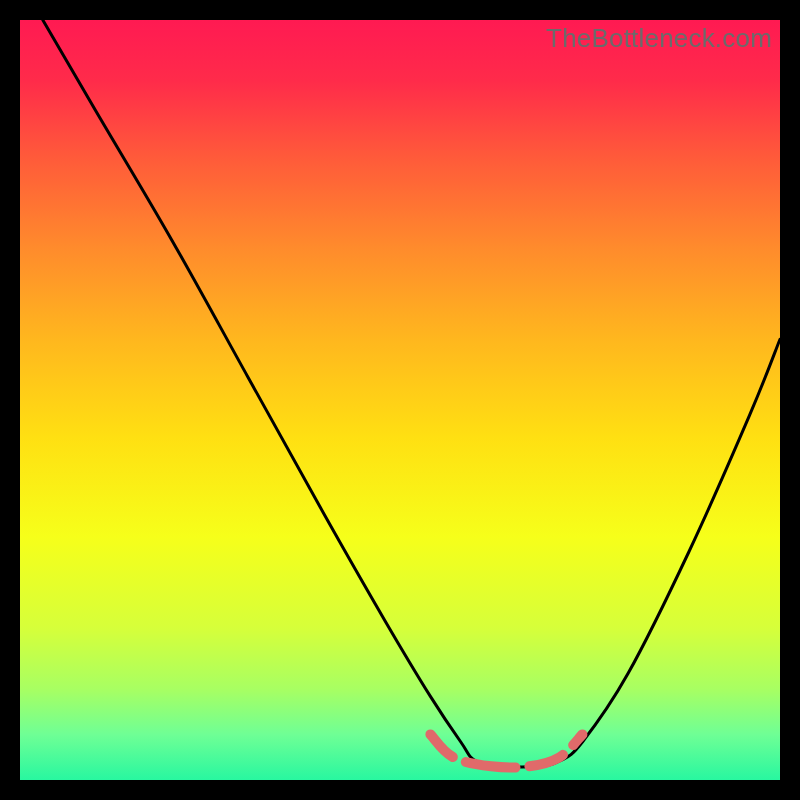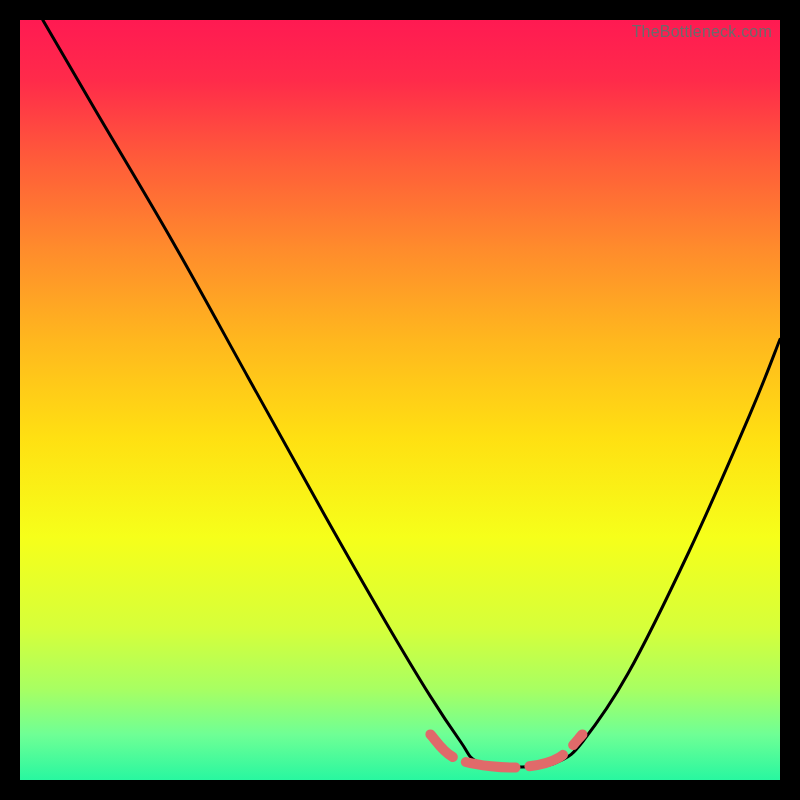--- a/index.html
+++ b/index.html
@@ -16,21 +16,21 @@
     top: 20px;
     width: 760px;
     height: 760px;
     overflow: hidden;
   }
   .watermark {
     position: absolute;
     top: 3px;
     right: 8px;
     font-family: Arial, Helvetica, sans-serif;
-    font-size: 16px;
+    font-size: 26px;
     color: #6b6b6b;
     font-weight: 500;
     letter-spacing: 0.2px;
   }
   svg { display: block; }
 </style>
 </head>
 <body>
 
 <div class="stage">

